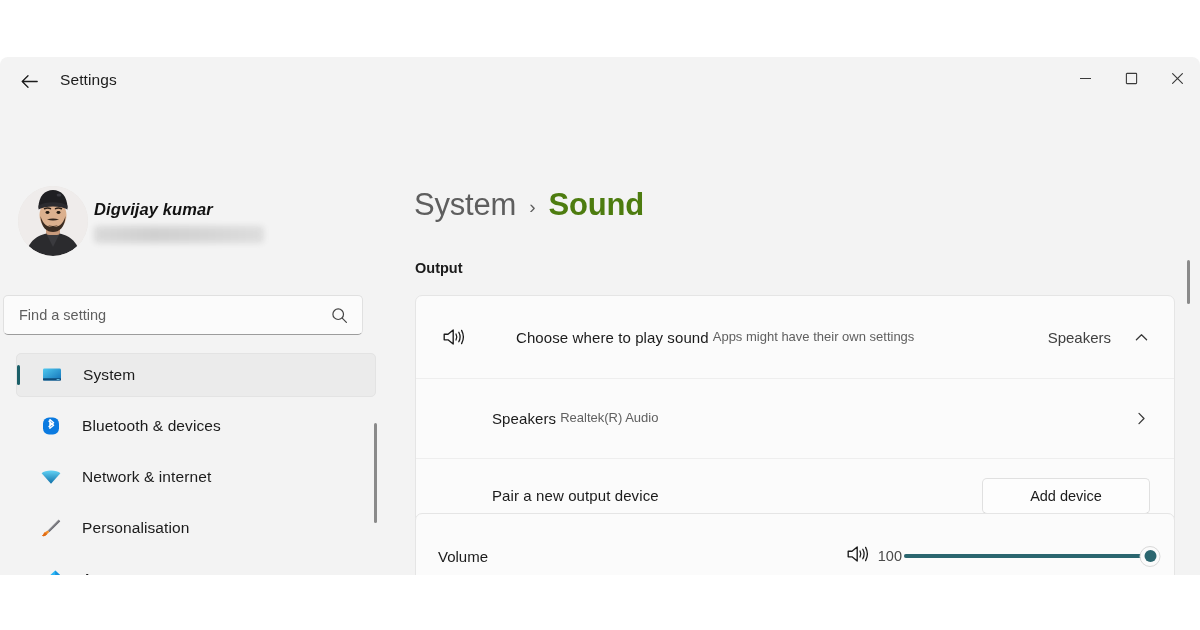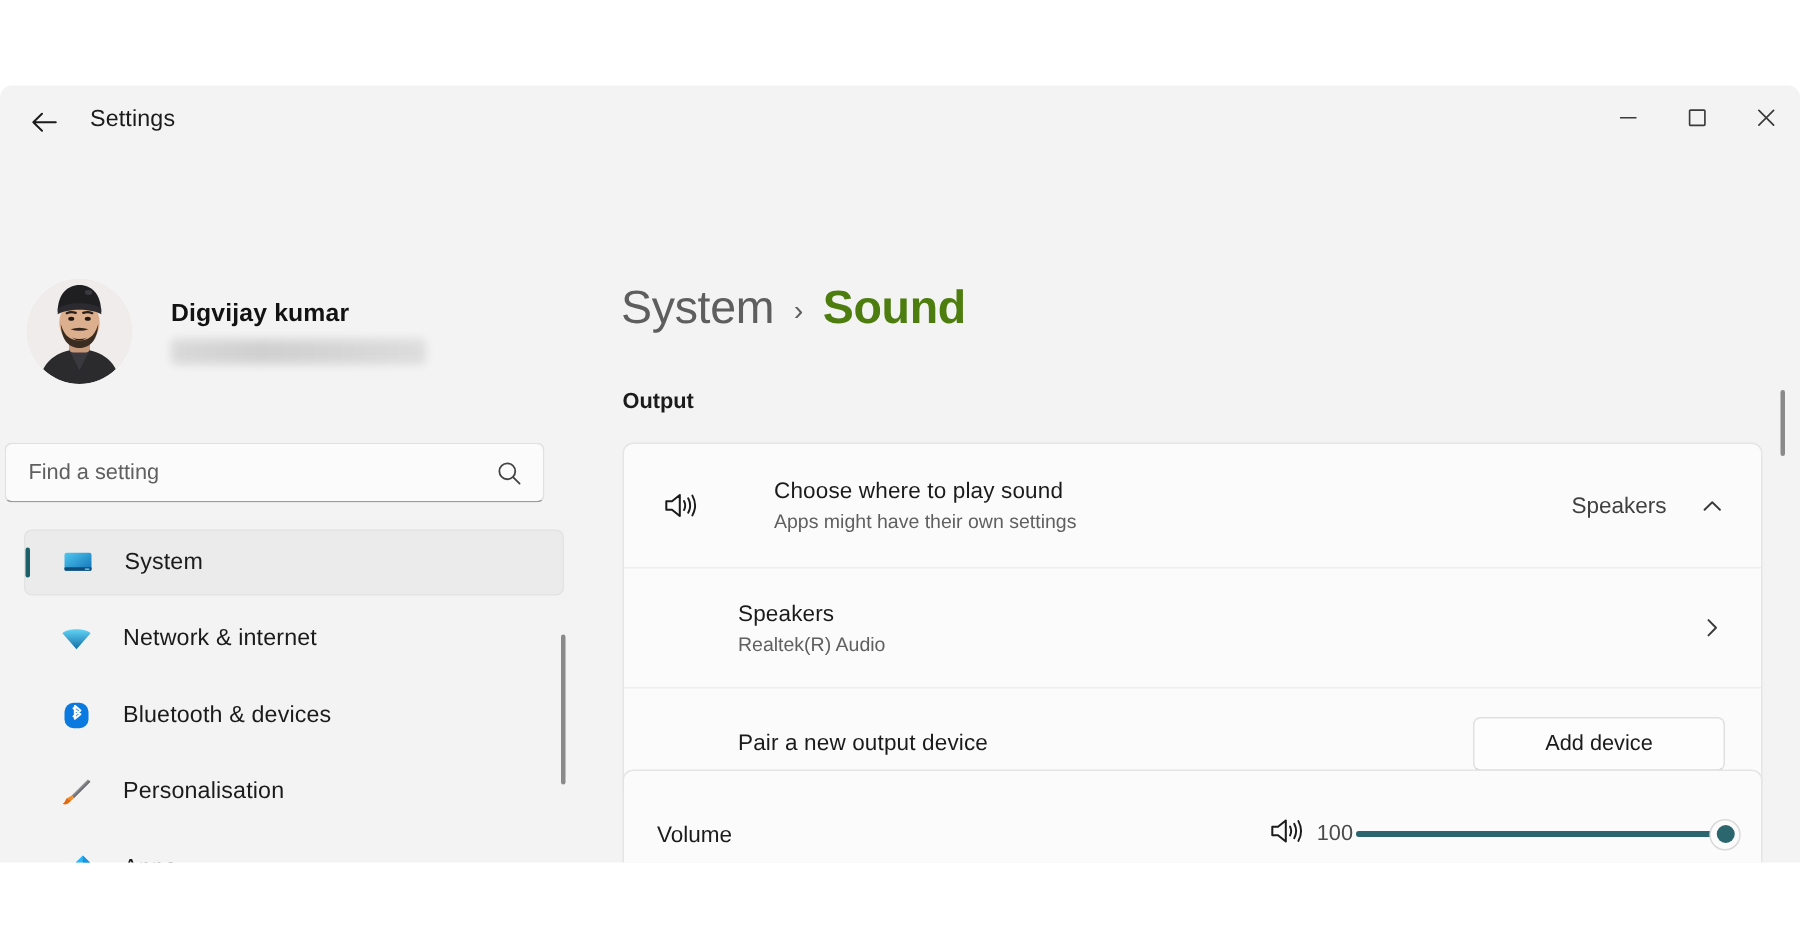--- a/index.html
+++ b/index.html
@@ -87,24 +87,25 @@
     background: #e9e6e4;
     position: relative;
   }
   .avatar .face {
     position: absolute;
     left: 50%; top: 50%;
     transform: translate(-50%,-50%);
     width: 70px; height: 70px;
   }
   .account-text {
-    margin-left: 26px;
+    margin-left: 6px;
     display: flex;
     flex-direction: column;
     gap: 7px;
+    font-style: italic;
   }
   .account-name {
     font-size: 16.5px;
     font-weight: bold;
     color: #121212;
     letter-spacing: .1px;
   }
   .account-email-blur {
     width: 170px; height: 17px;
     border-radius: 3px;
@@ -246,21 +247,20 @@
   .row-volume { height: 84px; }
 
   .row-icon {
     width: 34px;
     flex: 0 0 auto;
     display: flex; align-items: center; justify-content: center;
   }
   .row-texts {
     margin-left: 44px;
     display: flex;
-    flex-direction: column;
     gap: 4px;
   }
   .row-texts.noicon { margin-left: 54px; }
   .row-title {
     font-size: 15px;
     color: #1b1b1b;
     letter-spacing: .1px;
   }
   .row-sub {
     font-size: 13px;
@@ -464,40 +464,40 @@
               <rect x="2" y="14.2" width="18" height="2.3" rx="0.6" fill="#0f4c7a"></rect>
               <rect x="15.5" y="15" width="3.2" height="0.8" rx="0.4" fill="#7fd9f5"></rect>
             </svg>
           </span>
           <span class="navlabel">System</span>
         </div>
 
         <div class="navitem">
           <span class="navicon">
             <svg width="22" height="22" viewBox="0 0 22 22">
+              <rect x="3" y="2.5" width="16" height="17" rx="6" fill="#0a7ae0"></rect>
+              <path d="M9 6.2 L13.6 10.2 L9.9 13.2 L9.9 4.6 L13.6 7.7 L9 11.6" fill="none" stroke="#ffffff" stroke-width="1.35" stroke-linecap="round" stroke-linejoin="round"></path>
+            </svg>
+          </span>
+          <span class="navlabel">Bluetooth &amp; devices</span>
+        </div>
+
+        <div class="navitem">
+          <span class="navicon">
+            <svg width="22" height="22" viewBox="0 0 22 22">
               <defs>
                 <linearGradient id="gwifi" x1="0" y1="0" x2="0" y2="1">
                   <stop offset="0" stop-color="#63d3f5"></stop>
                   <stop offset="1" stop-color="#0e6fa8"></stop>
                 </linearGradient>
               </defs>
               <path d="M1.6 7.2 C5 3.6 17 3.6 20.4 7.2 L11 17.8 Z" fill="url(#gwifi)"></path>
             </svg>
           </span>
           <span class="navlabel">Network &amp; internet</span>
-        </div>
-
-        <div class="navitem">
-          <span class="navicon">
-            <svg width="22" height="22" viewBox="0 0 22 22">
-              <rect x="3" y="2.5" width="16" height="17" rx="6" fill="#0a7ae0"></rect>
-              <path d="M9 6.2 L13.6 10.2 L9.9 13.2 L9.9 4.6 L13.6 7.7 L9 11.6" fill="none" stroke="#ffffff" stroke-width="1.35" stroke-linecap="round" stroke-linejoin="round"></path>
-            </svg>
-          </span>
-          <span class="navlabel">Bluetooth &amp; devices</span>
         </div>
 
         <div class="navitem">
           <span class="navicon">
             <svg width="22" height="22" viewBox="0 0 22 22">
               <path d="M18.6 2.6 L20.2 4.2 L9.4 15 L7.8 13.4 Z" fill="#8a8a8f"></path>
               <path d="M19.4 3.4 L20.2 4.2 L9.4 15 L8.6 14.2 Z" fill="#6e6e74"></path>
               <path d="M7.8 13.4 L9.4 15 L5.6 18.4 C4.3 19.5 2.6 19.3 2.0 18.6 C3.6 18.0 3.6 16.4 4.4 15.4 Z" fill="#f08c2a"></path>
               <path d="M4.4 15.4 C3.6 16.4 3.6 18.0 2.0 18.6 C2.6 19.3 4.3 19.5 5.6 18.4 L7.3 16.9 Z" fill="#e06a14"></path>
             </svg>

